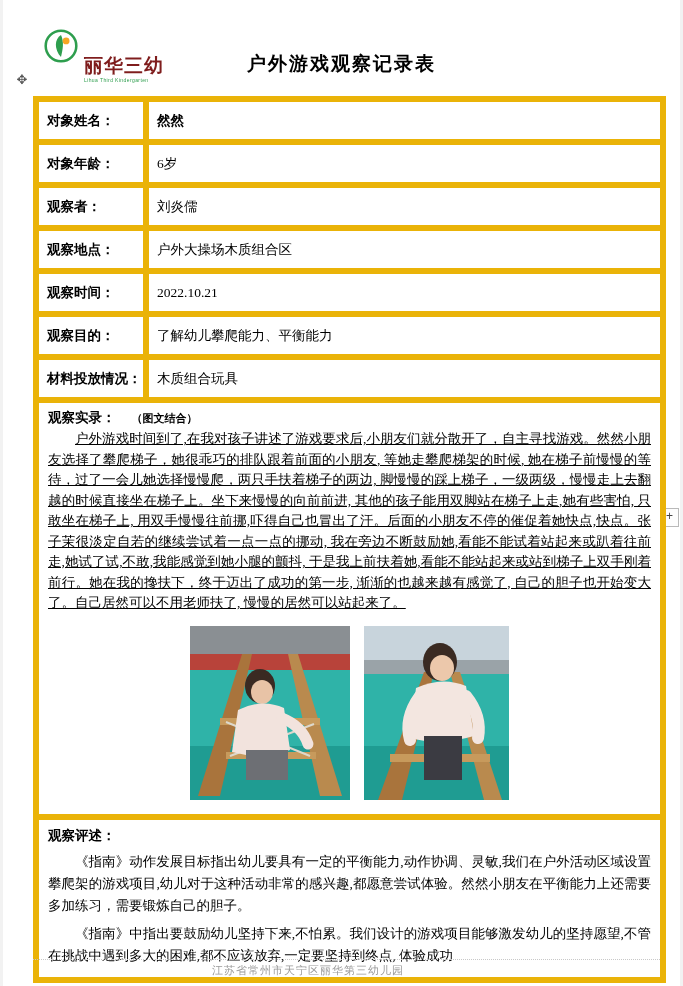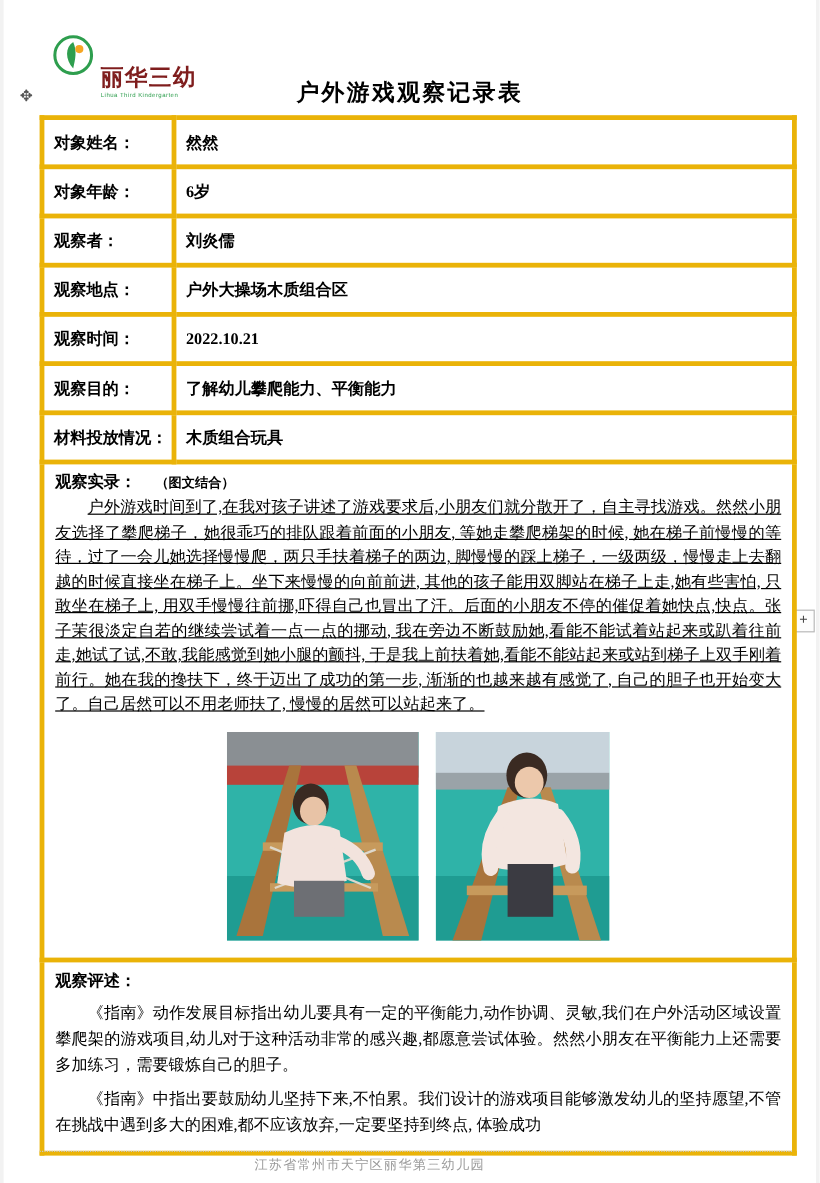--- a/index.html
+++ b/index.html
@@ -55,21 +55,21 @@
   .logo-en {
     font-family: "Liberation Sans", sans-serif;
     font-size: 5px;
     color: #2e9e4e;
     letter-spacing: 0.4px;
     margin-top: 3px;
   }
 
   .doc-title {
     position: absolute;
-    top: 64px;
+    top: 51px;
     left: 0;
     width: 683px;
     text-align: center;
     font-size: 19px;
     font-weight: bold;
     letter-spacing: 2px;
     font-family: "Liberation Serif", serif;
   }
 
   
@@ -87,34 +87,34 @@
 
   table.main {
     position: absolute;
     top: 96px;
     left: 33px;
     width: 627px;
     border-collapse: collapse;
     table-layout: fixed;
   }
   table.main td {
-    border: 4px solid #eab308;
+    border: 6px solid #eab308;
     padding: 5px 8px;
     vertical-align: middle;
     font-size: 13.5px;
   }
   .lbl {
     font-weight: bold;
     white-space: nowrap;
   }
   .row-h td {
     height: 27px;
   }
   .val {
-    font-weight: bold;
+    font-weight: normal;
   }
   .val.bold {
     font-weight: bold;
   }
 
   .rec-head {
     font-weight: bold;
     font-size: 13.5px;
   }
   .rec-head .sub {

